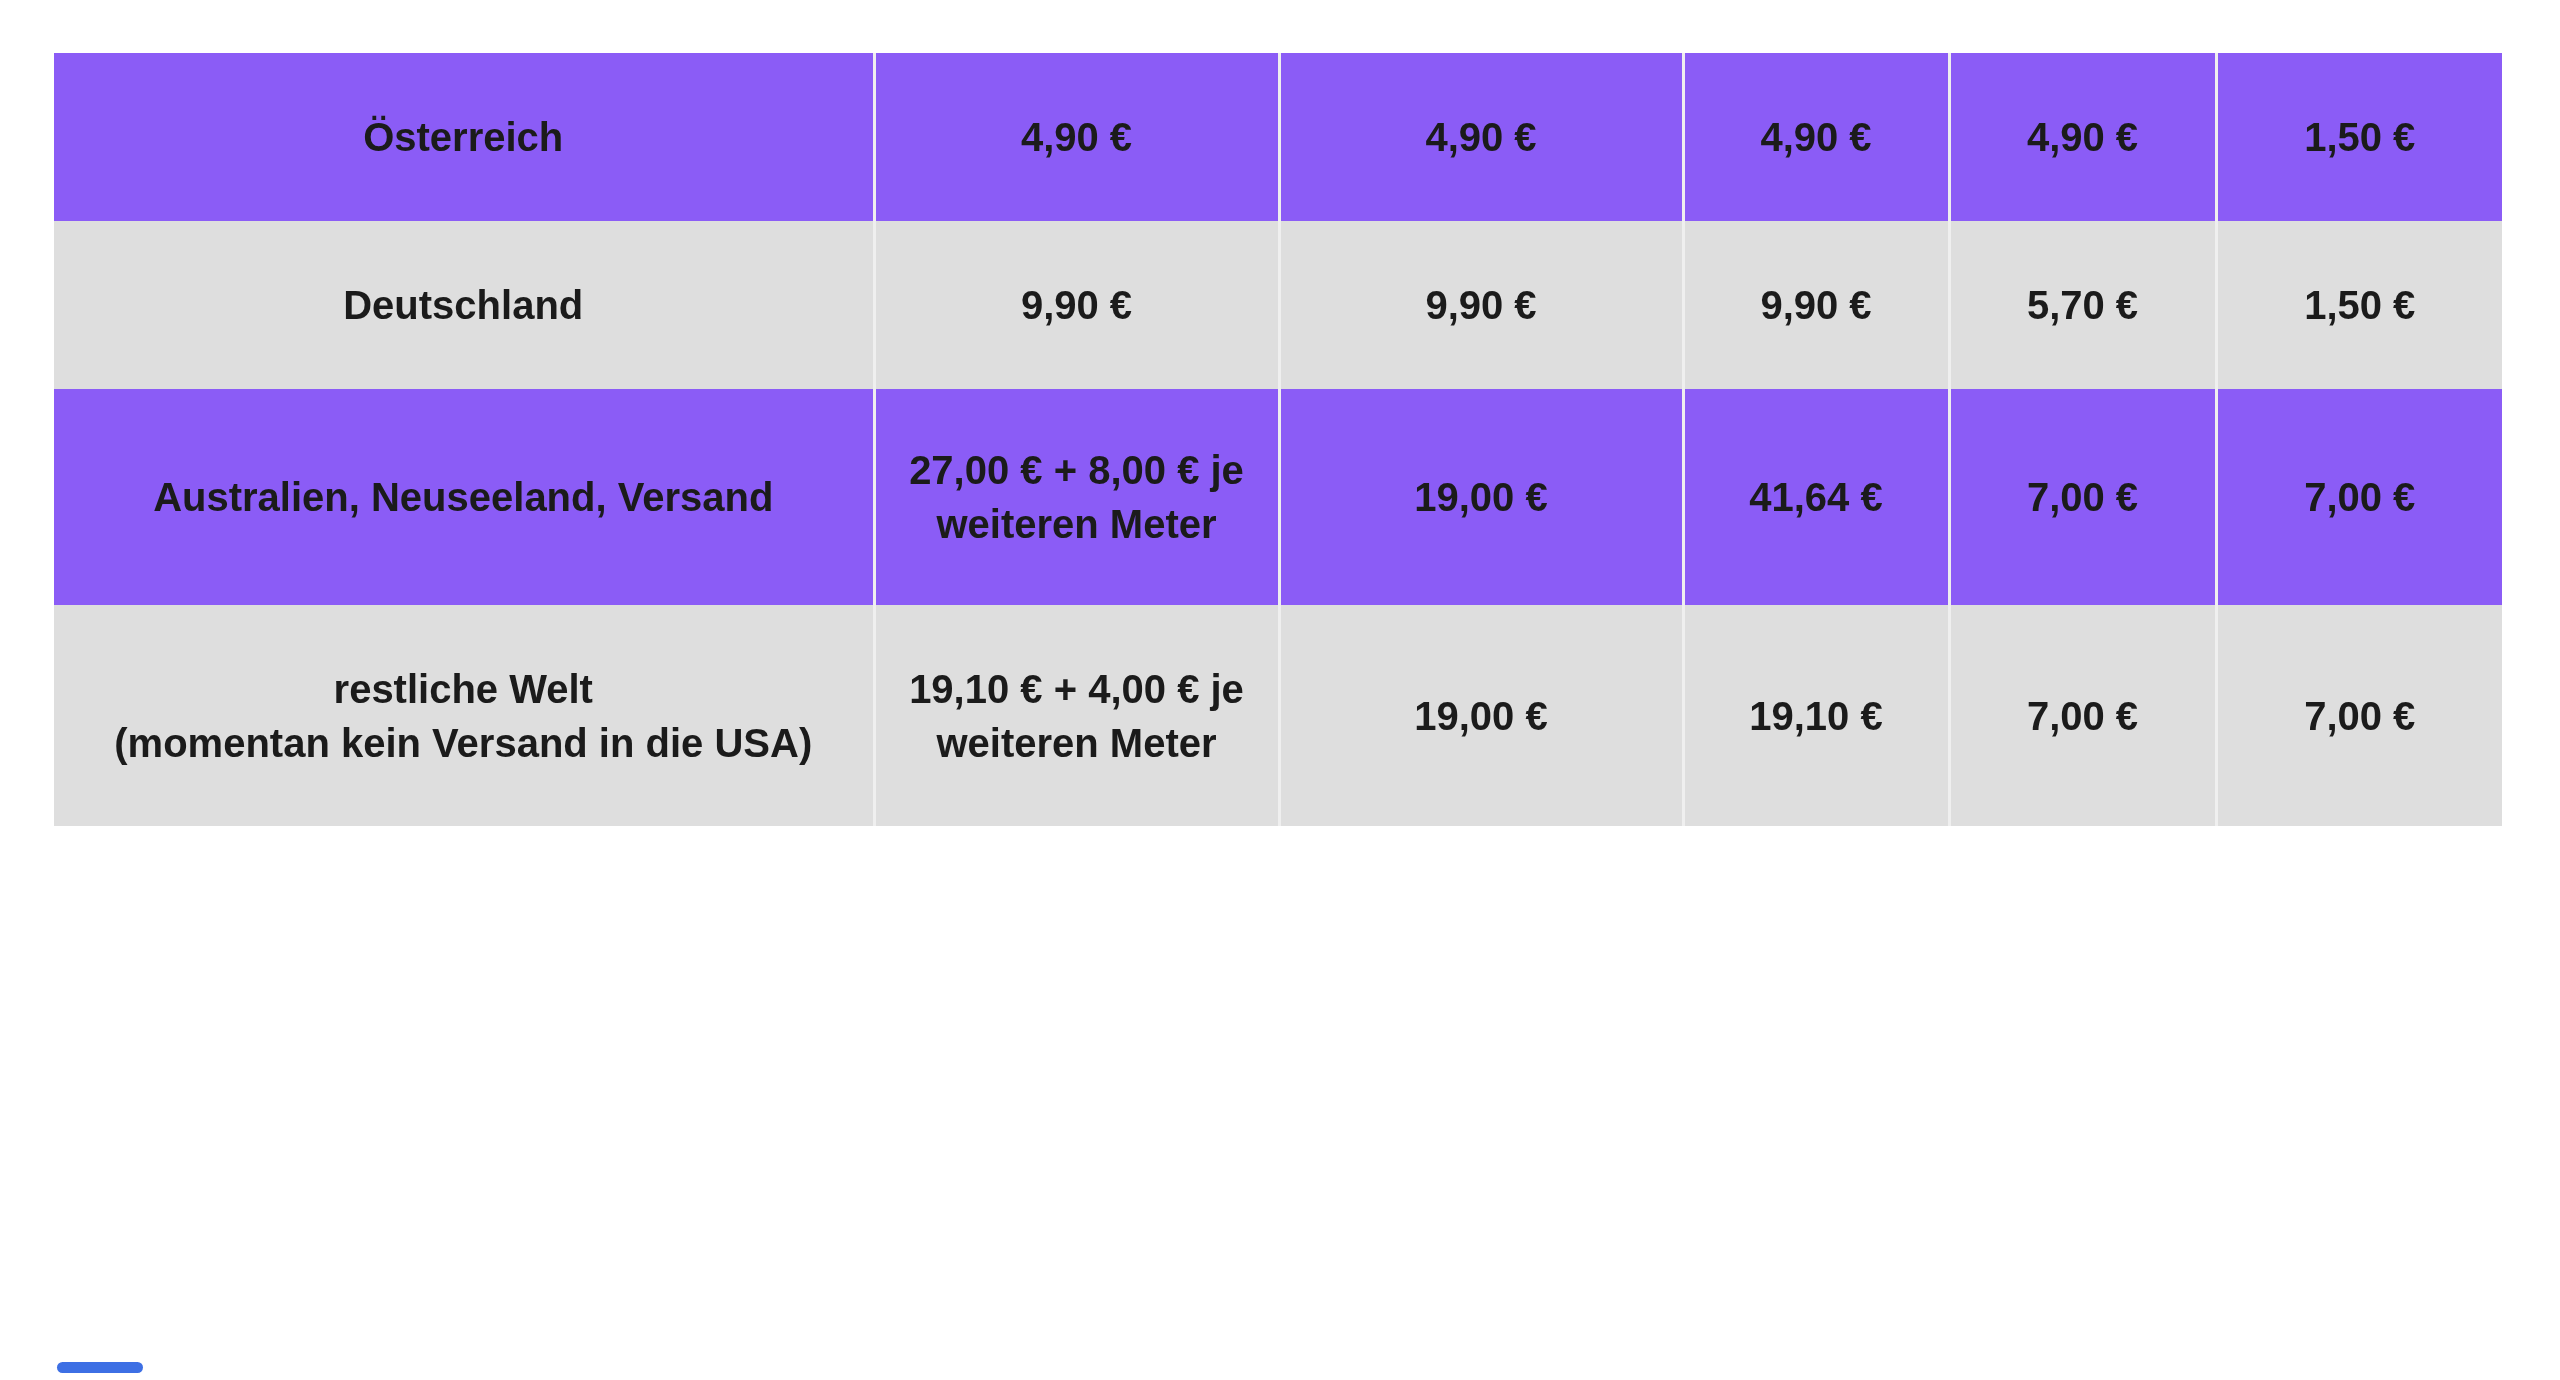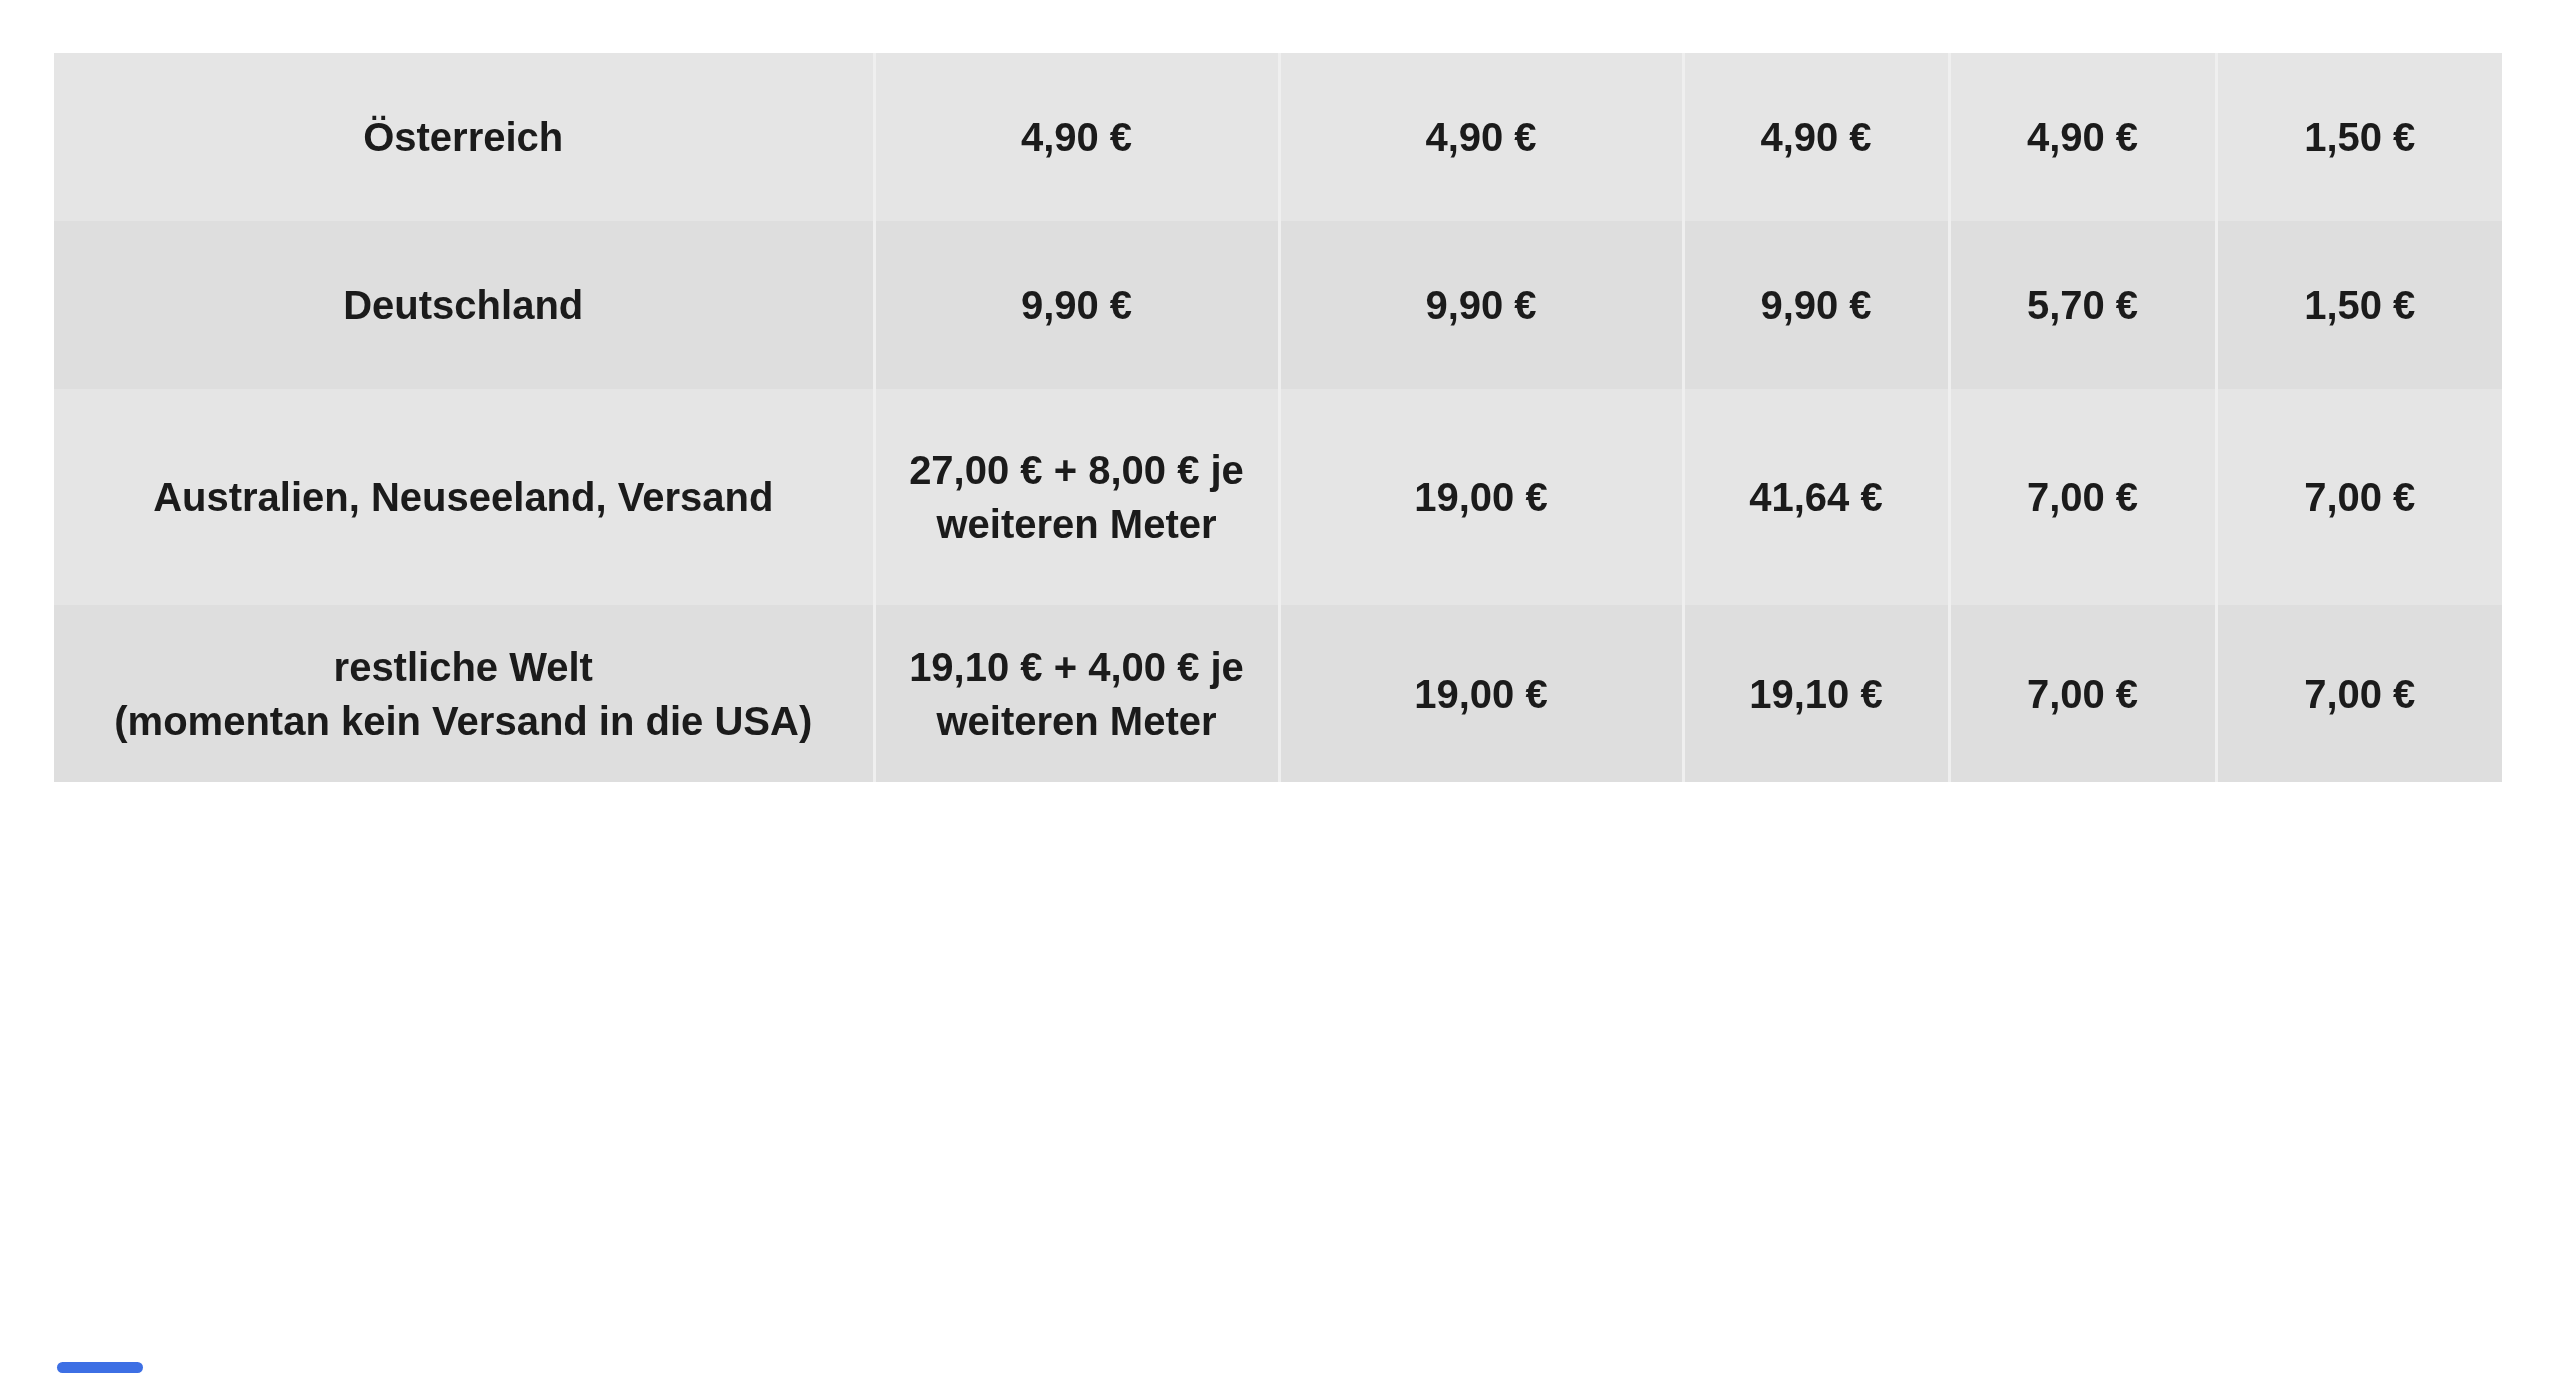--- a/index.html
+++ b/index.html
@@ -38,30 +38,30 @@
   table.shipping th {
     font-weight: 700;
   }
   td.land {
     font-weight: 700;
   }
   td.price {
     font-weight: 700;
   }
   tr.gray  { background: #dedede; }
-  tr.white { background: #e5e5e5; }
+  tr.white { background: #8b5cf6; }
   
   table.shipping th + th,
   table.shipping td + td {
     border-left: 3px solid #efefef;
   }
   tr.h-header { height: 164px; }
   tr.h-std    { height: 168px; }
   tr.h-tall1  { height: 216px; }
-  tr.h-tall2  { height: 177px; }
+  tr.h-tall2  { height: 221px; }
   .hscroll-thumb {
     position: absolute;
     left: 57px;
     top: 1362px;
     width: 86px;
     height: 11px;
     border-radius: 6px;
     background: #3d6fe4;
   }
 </style>

